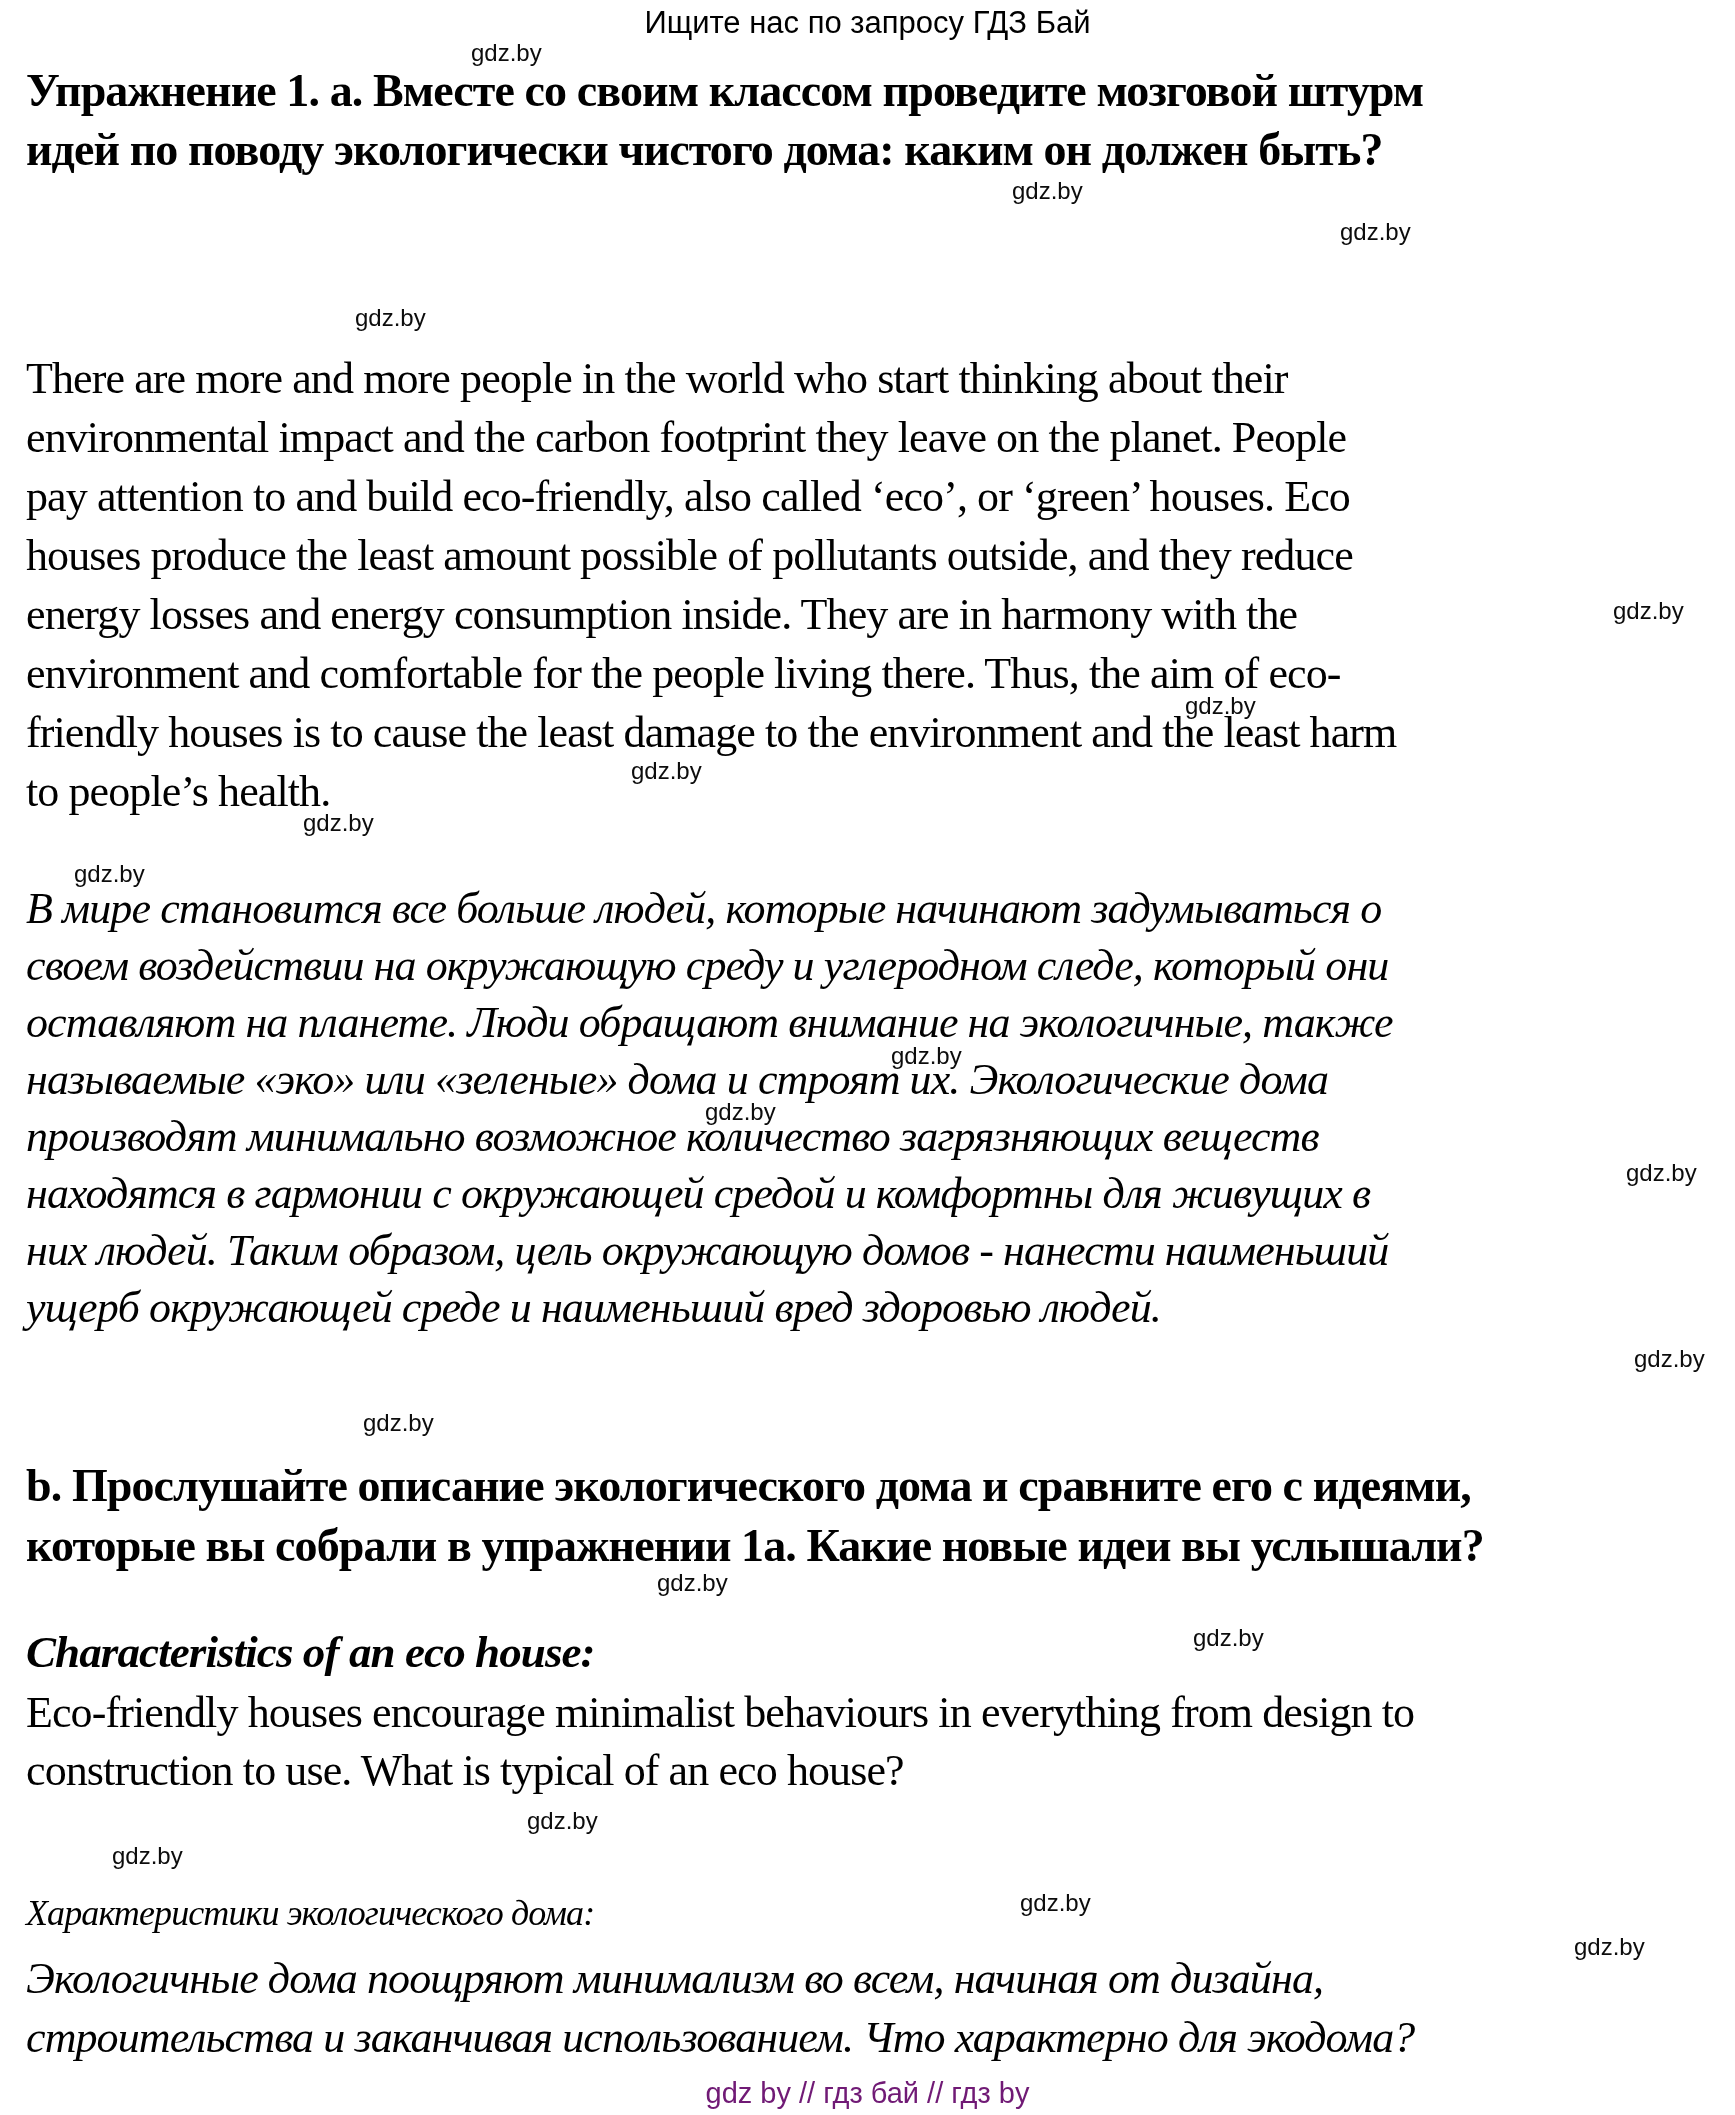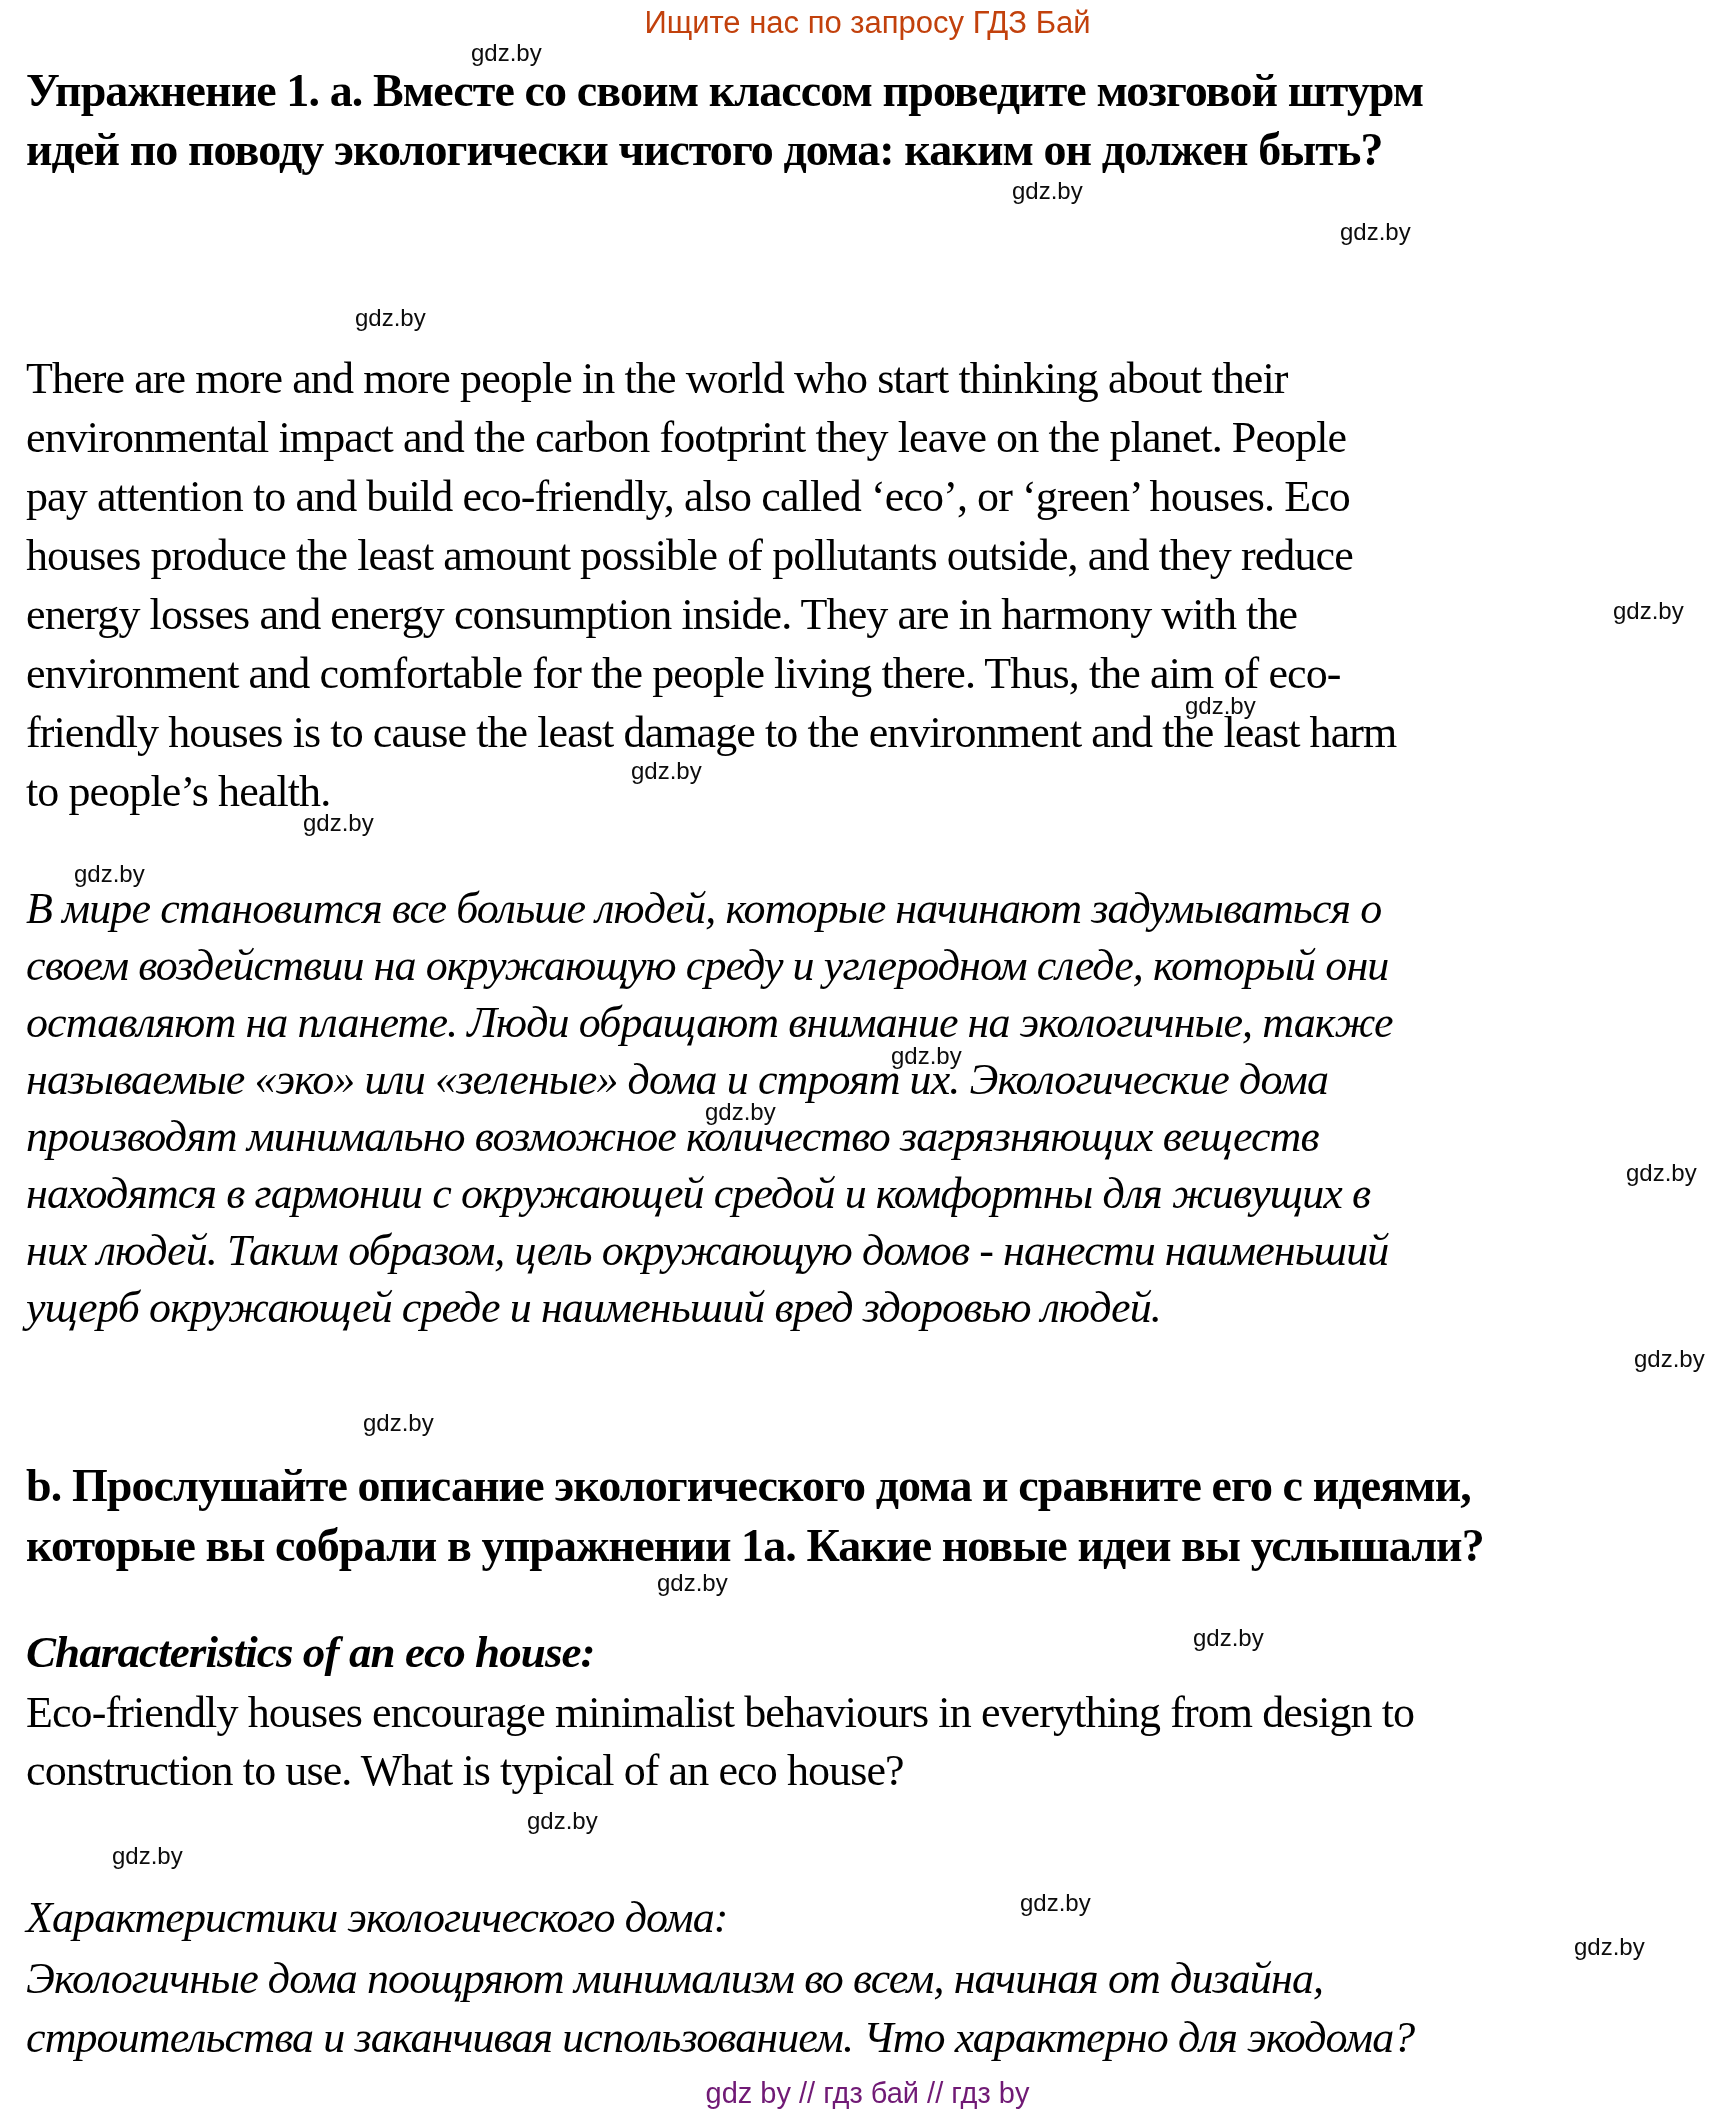--- a/index.html
+++ b/index.html
@@ -10,38 +10,38 @@
     background:#ffffff;
     color:#000;
     font-family:"Liberation Serif","DejaVu Serif",serif;
     overflow:hidden;
   }
   .banner{
     position:absolute; top:5.2px; left:0; width:100%;
     text-align:center;
     font-family:"Liberation Sans","DejaVu Sans",sans-serif;
     font-size:31px; font-weight:500;
-    color:#c2410c;
+    color:#000000;
   }
   .wm{
     position:absolute;
     font-family:"Liberation Sans","DejaVu Sans",sans-serif;
     font-size:24px;
     color:#0c0c0c;
     white-space:nowrap;
   }
   .block{position:absolute; left:26px; white-space:nowrap;}
   .line{white-space:nowrap;}
   .task-a{top:61px; font-weight:bold; font-size:46px; line-height:59px; letter-spacing:-0.9px;}
   .text-en{top:349px; font-size:44px; line-height:59px; letter-spacing:-0.9px;}
   .text-ru{top:880px; font-style:italic; font-size:44px; line-height:57px; letter-spacing:-0.9px;}
   .task-b{top:1456px; font-weight:bold; font-size:46px; line-height:60px; letter-spacing:-0.9px;}
   .char-head-en{top:1626px; font-weight:bold; font-style:italic; font-size:45px; letter-spacing:-0.9px;}
   .char-en{top:1684px; font-size:44px; line-height:58px; letter-spacing:-0.9px;}
-  .char-head-ru{top:1892px; font-style:italic; font-size:44px; letter-spacing:-0.9px;}
+  .char-head-ru{top:1892px; font-style:italic; font-size:36px; letter-spacing:-0.9px;}
   .char-ru{top:1949px; font-style:italic; font-size:44px; line-height:59px; letter-spacing:-0.9px;}
   .footer{
     position:absolute; top:2077px; left:0; width:100%;
     text-align:center;
     font-family:"Liberation Sans","DejaVu Sans",sans-serif;
     font-size:29px;
     color:#701a75;
   }
 </style>
 </head>

